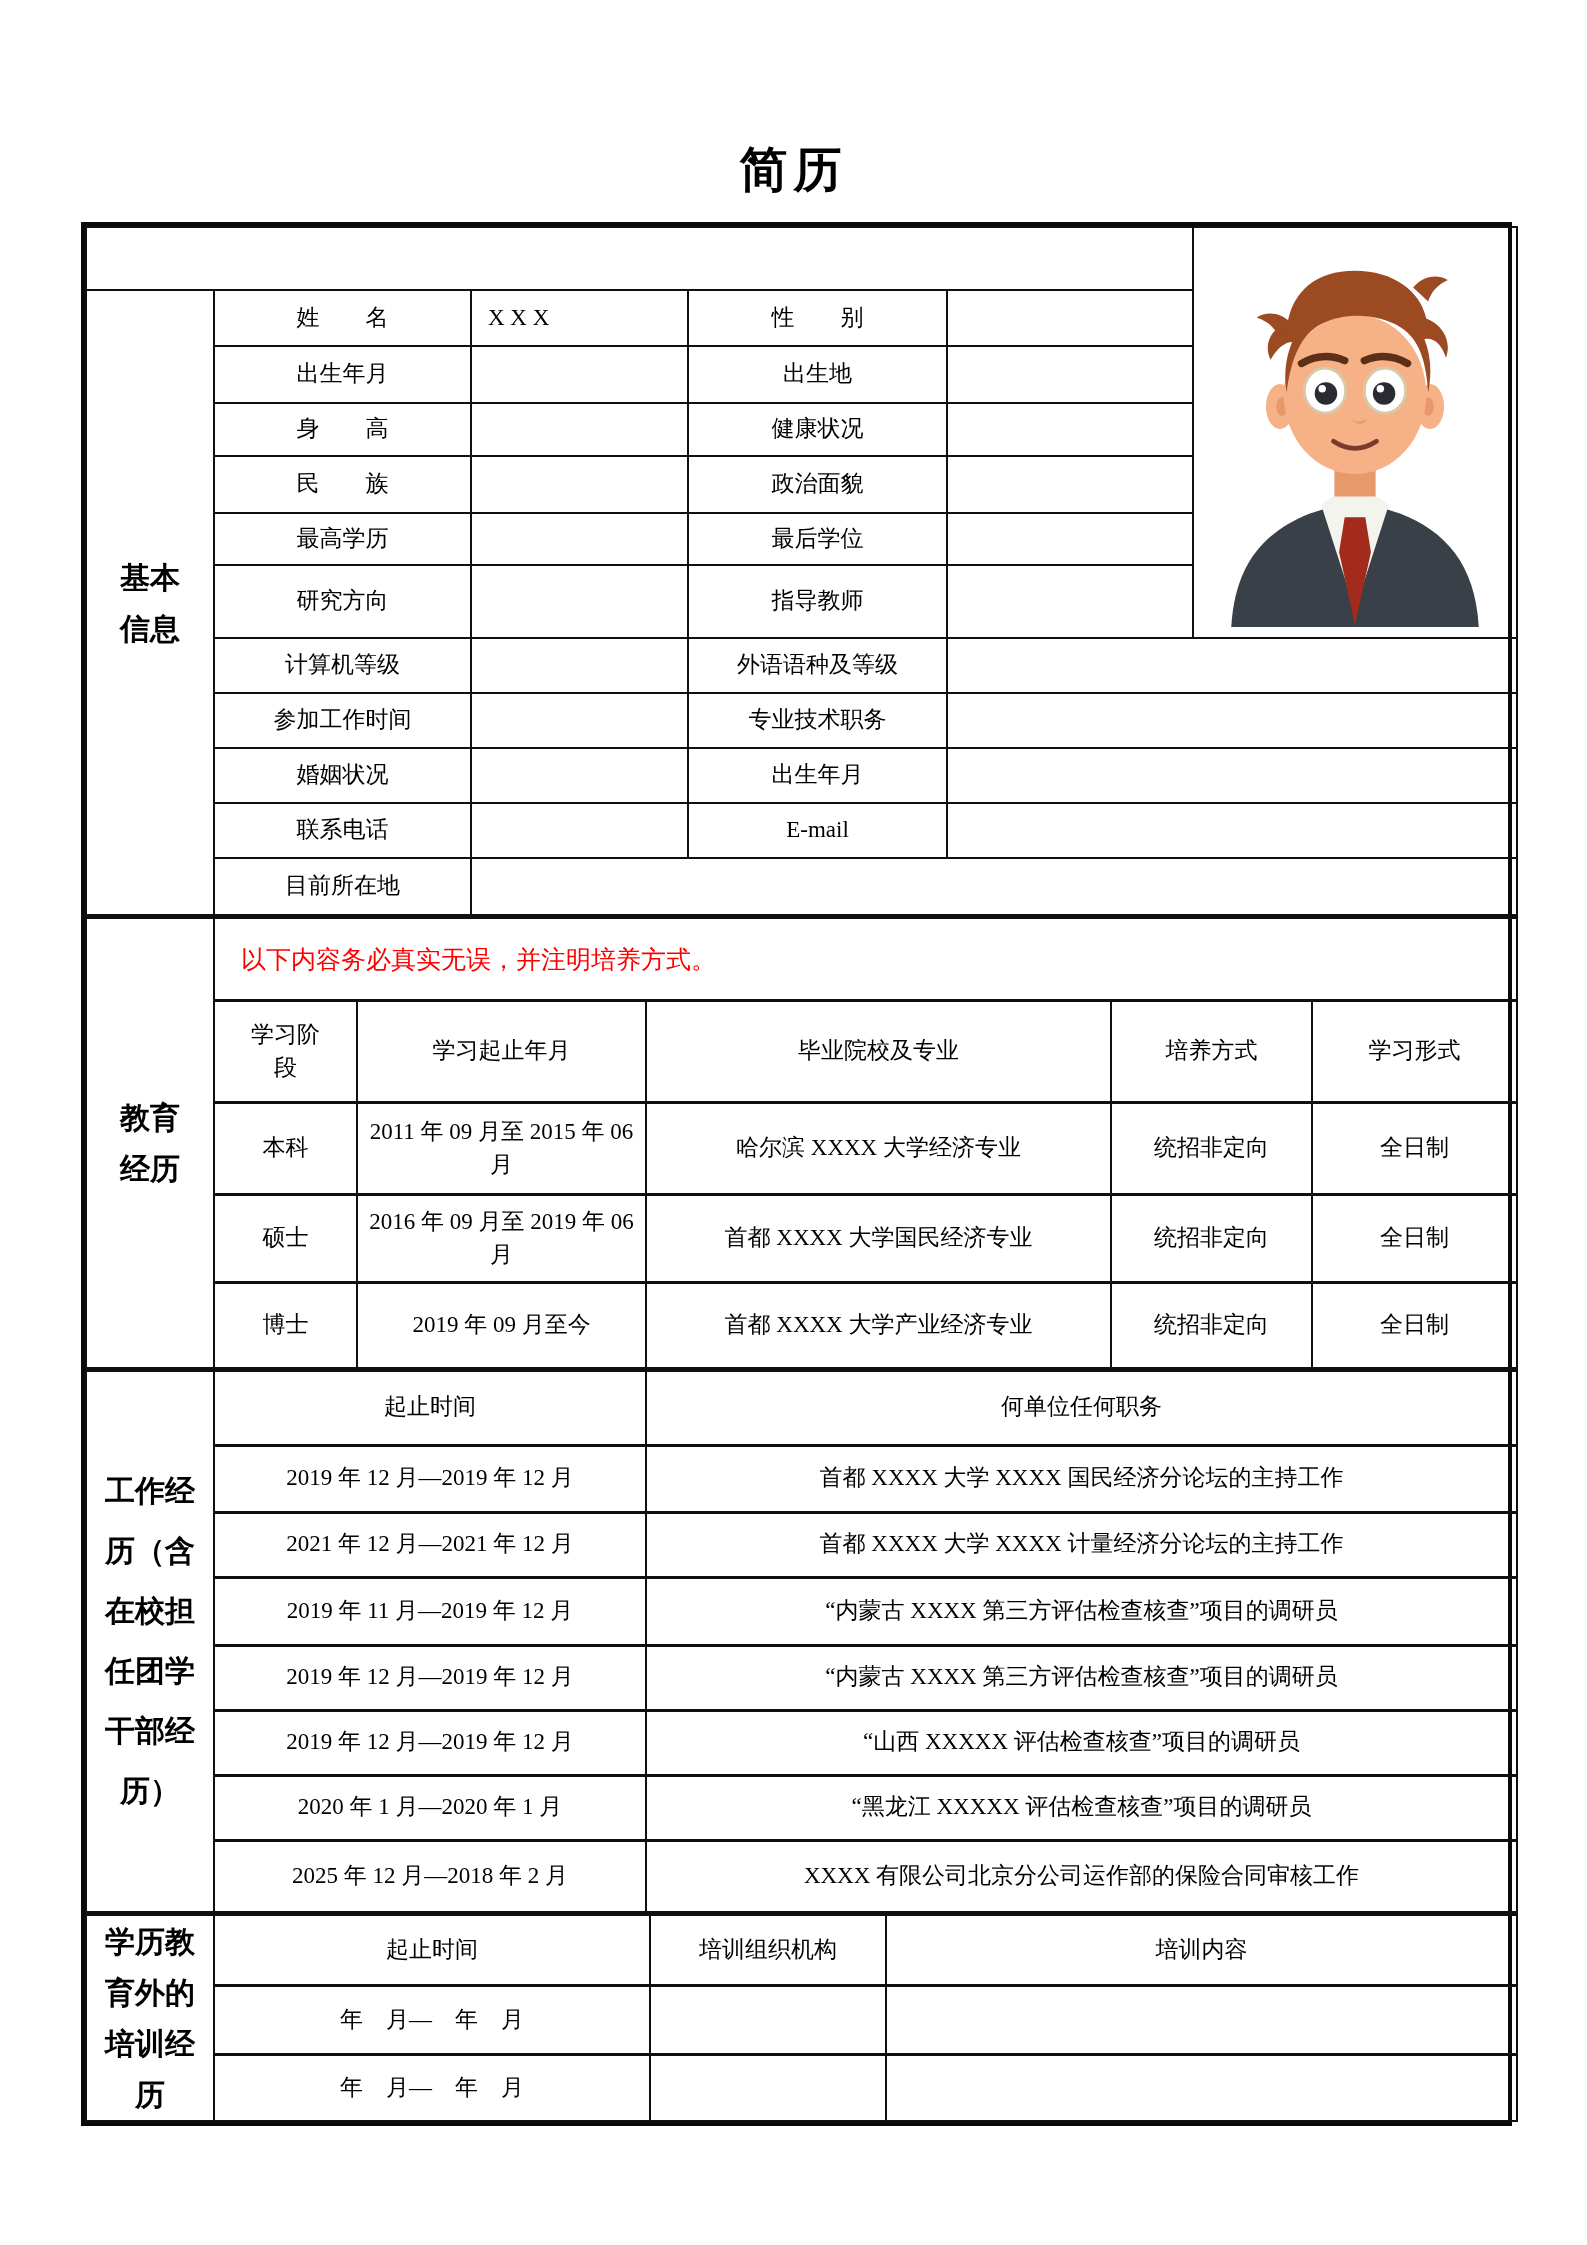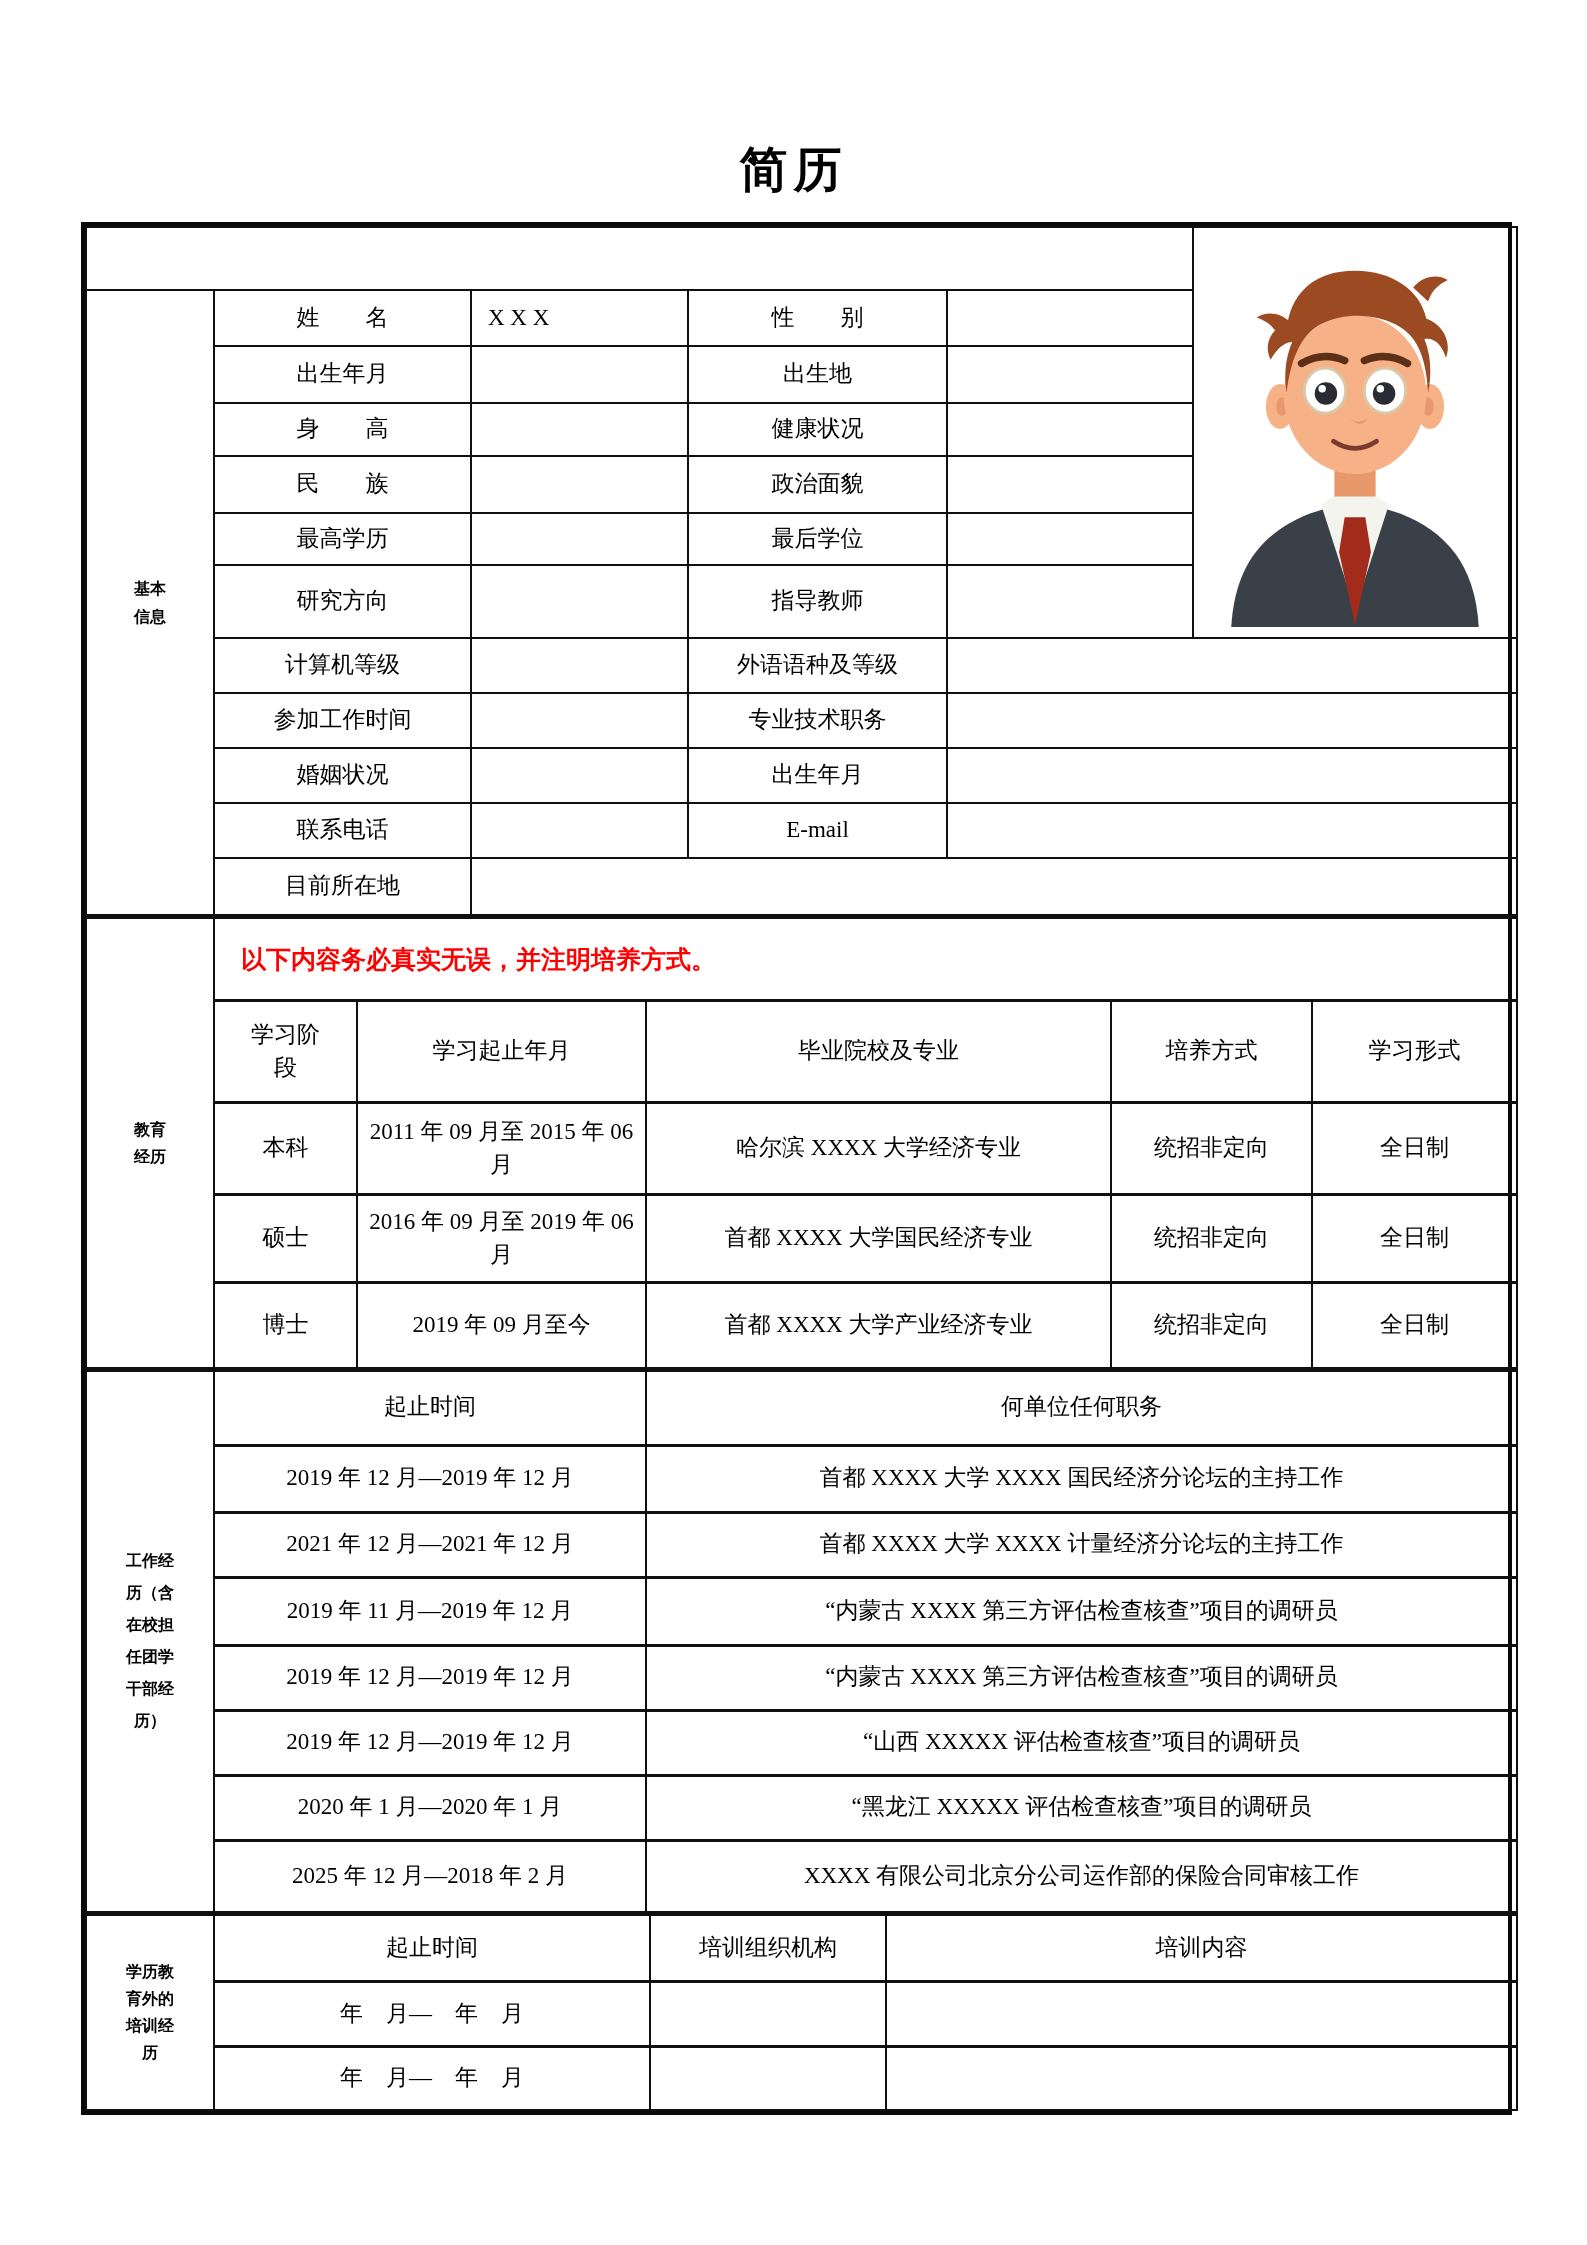--- a/index.html
+++ b/index.html
@@ -18,27 +18,27 @@
   table{width:100%;border-collapse:collapse;table-layout:fixed;}
   td{
     border:2px solid #101010;
     text-align:center;vertical-align:middle;
     font-size:23px;line-height:1.4;
     padding:2px 6px;
     overflow:hidden;
   }
   .sec2 td,.sec3 td,.sec4 td{border-top-width:3px;}
   .section-label{
-    font-weight:bold;font-size:16px;white-space:pre-line;line-height:1.7;
+    font-weight:bold;font-size:30px;white-space:pre-line;line-height:1.7;
     padding:0 4px;
   }
   .section-label.tall{line-height:2.0;}
   .value-left{text-align:left;padding-left:16px;}
   .notice{
-    color:#fe0000;font-weight:bold;font-size:25px;text-align:left;padding-left:26px;
+    color:#fe0000;font-weight:normal;font-size:25px;text-align:left;padding-left:26px;
   }
   .photo-cell{vertical-align:bottom;padding:0;}
   .photo-cell svg{display:block;margin:0 auto 6px auto;}
   .narrow{display:inline-block;max-width:3.3em;}
   .toprow td{border-bottom-width:2px;}
 </style>
 </head>
 <body>
 
 <div class="doc-title">简历</div>

